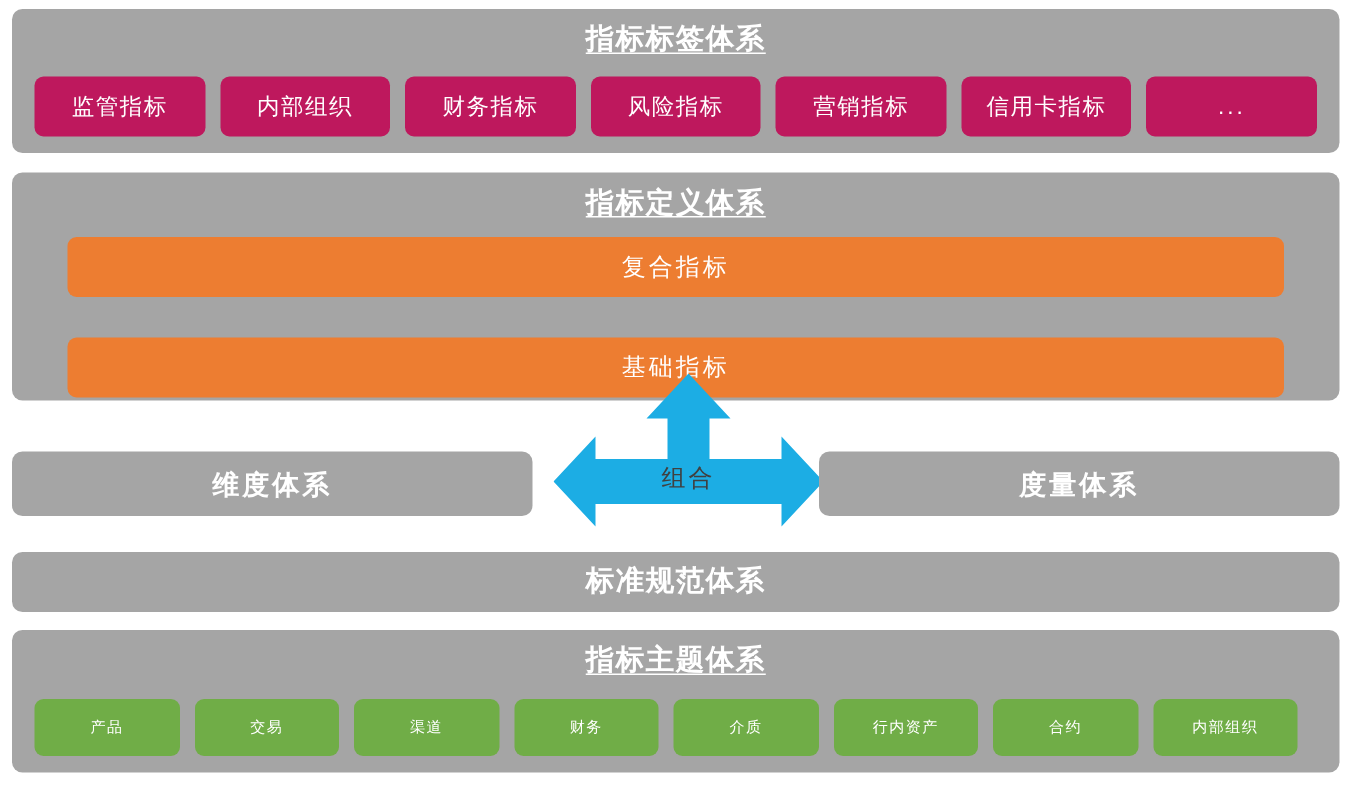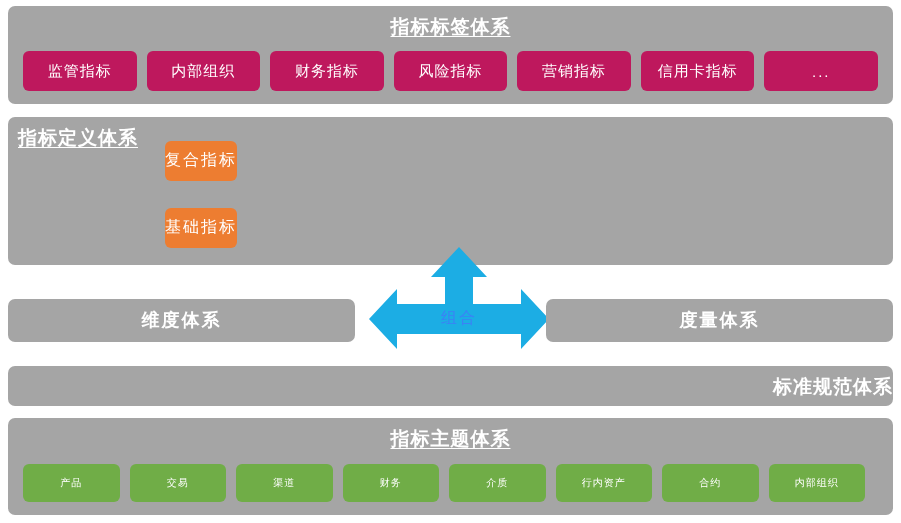--- a/index.html
+++ b/index.html
@@ -79,21 +79,21 @@
   }
   .chip-blue:last-child { margin-right: 0; }
   .chip-blue.ellipsis { letter-spacing: 2px; font-size: 15px; }
 
   
   #section-def {
     margin-top: 13px;
     height: 152px;
     padding: 11px 10px 10px 10px;
     display: flex;
-    flex-direction: row;
+    flex-direction: column;
   }
   #def-bars {
     margin-top: 13px;
     display: flex;
     flex-direction: column;
     gap: 27px;
     padding: 0 27px;
   }
   .bar-orange {
     background: #ED7D31;
@@ -140,33 +140,33 @@
     height: 110px;
     pointer-events: none;
   }
   #arrow-wrap svg { display: block; }
   #arrow-label {
     position: absolute;
     left: 0;
     top: 63px;
     width: 180px;
     text-align: center;
-    color: #3b82f6;
+    color: #404040;
     font-size: 16px;
     letter-spacing: 2px;
     line-height: 1;
   }
 
   
   #section-standard {
     margin-top: 24px;
     height: 42px;
     display: flex;
     align-items: center;
-    justify-content: flex-end;
+    justify-content: center;
   }
 
   
   #section-subject {
     margin-top: 12px;
     height: 99px;
     padding: 11px 10px 10px 10px;
     display: flex;
     flex-direction: column;
   }

